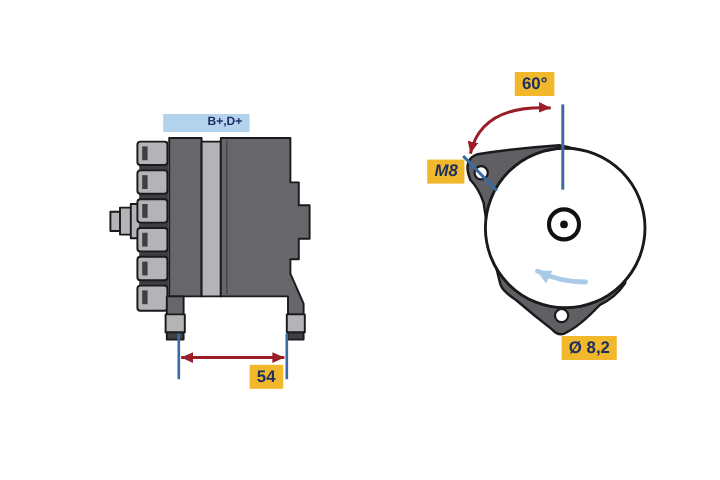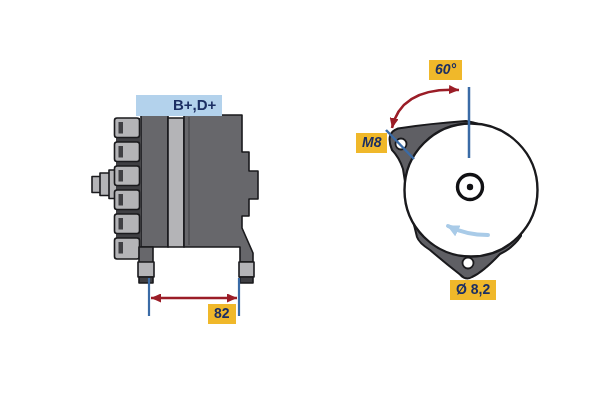--- a/index.html
+++ b/index.html
@@ -12,21 +12,21 @@
   #diagram-svg { position:absolute; left:0; top:0; z-index:1; }
 
   .callout {
     position:absolute; z-index:2;
     font-weight:bold; font-size:14px; line-height:1.25;
     color: var(--label-text,#1c2f63);
     padding:1px 6px;
     white-space:nowrap;
   }
   .callout.yellow { background: var(--label-yellow,#f0b82a); }
-  .callout.blue   { background: var(--label-blue,#b3d2ec); font-size:15px;padding-left:37px; }
+  .callout.blue   { background: var(--label-blue,#b3d2ec); font-size:10px;padding-left:37px; }
 
   
   .ol      { stroke: var(--outline,#1a1a1d); stroke-width:1.6; stroke-linejoin:round; }
   .f-dark  { fill: var(--body-dark,#67676b); }
   .f-light { fill: var(--body-light,#b4b4b7); }
   .f-deep  { fill:#3f3f43; }
   .f-plate { fill: var(--plate-gray,#5f5f64); }
   .f-white { fill:#ffffff; }
   .plate-ol{ stroke: var(--outline,#1a1a1d); stroke-width:2; stroke-linejoin:round; }
   .circ-ol { stroke: var(--outline,#1a1a1d); stroke-width:2.4; }
@@ -128,20 +128,20 @@
       <line x1="386" y1="130" x2="414" y2="159" class="dim-blue" style="stroke-width:2.5"></line>
 
       <path d="M 392,128 Q 401,87 459,90" class="dim-red" marker-start="url(#arrow-red)" marker-end="url(#arrow-red)"></path>
 
       <path d="M 488,235 Q 466,235 448,226" class="rot-blue" marker-end="url(#arrow-lb)"></path>
     </g>
   </svg>
 
   <div class="callout blue" style="left:136px; top:95px;">B+,D+</div>
 
-  <div class="callout yellow" style="left:208px; top:304px;">82</div>
+  <div class="callout yellow" style="left:208px; top:304px;">54</div>
 
-  <div class="callout yellow" style="left:429px; top:60px;font-style:italic;">60°</div>
+  <div class="callout yellow" style="left:429px; top:60px;">60°</div>
 
   <div class="callout yellow" style="left:356px; top:133px;font-style:italic;">M8</div>
 
-  <div class="callout yellow" style="left:450px; top:280px;">Ø 8,2</div>
+  <div class="callout yellow" style="left:468px; top:280px;">Ø 8,2</div>
 </div>
 
 </body></html>

